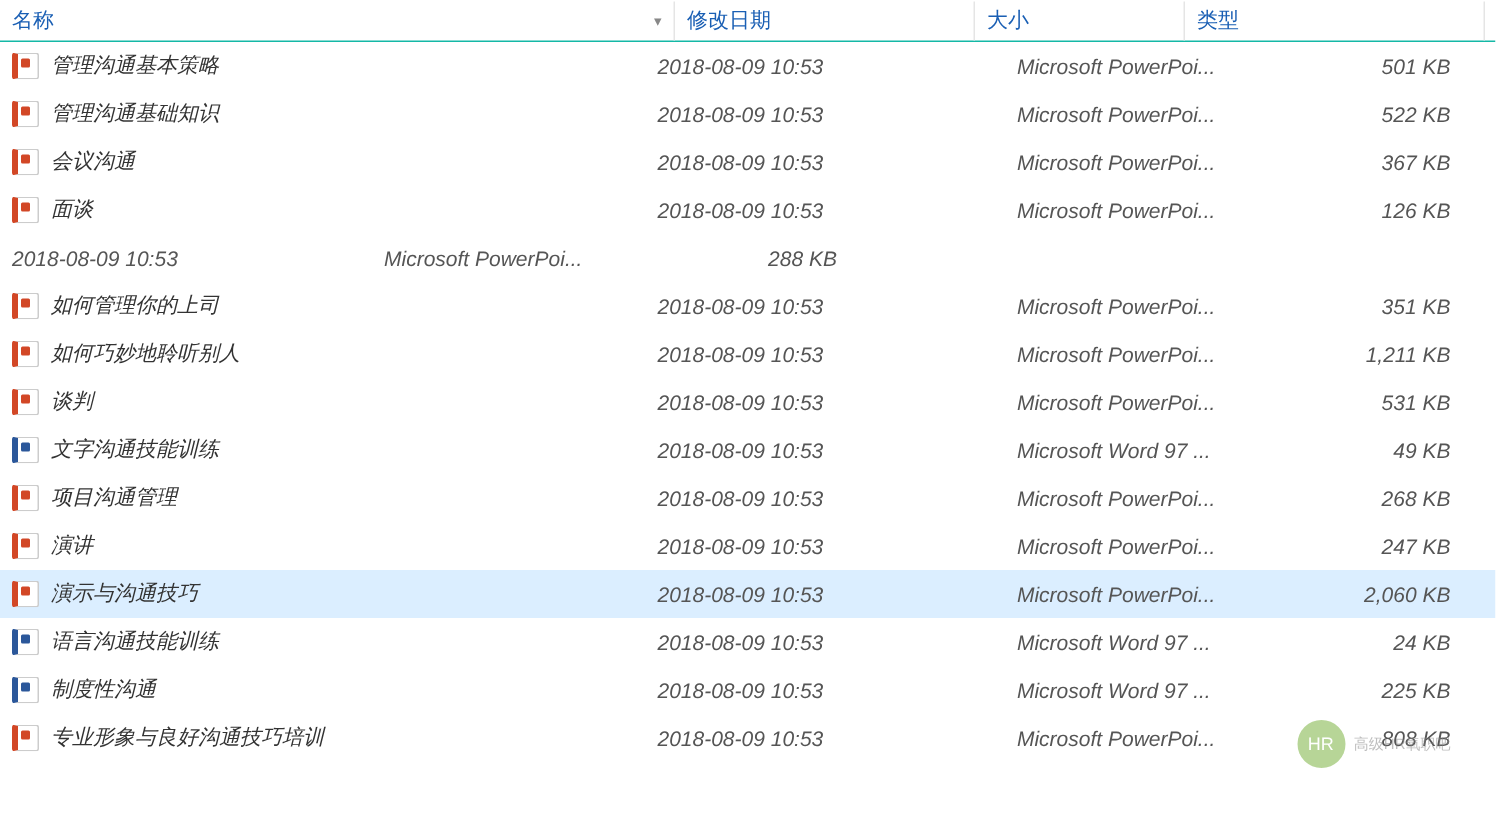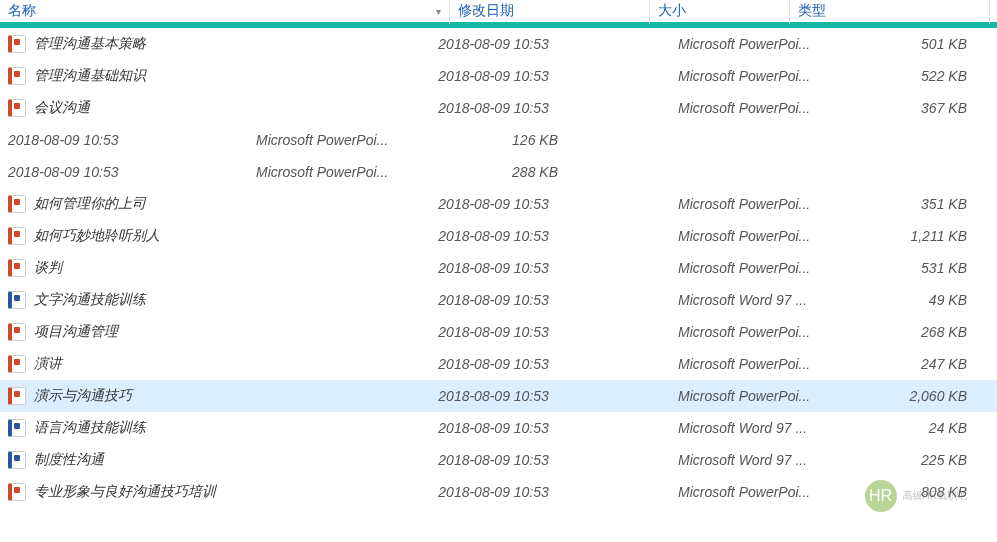--- a/index.html
+++ b/index.html
@@ -8,21 +8,21 @@
       font-size: 14px;
       background: #ffffff;
       color: #333;
       width: 997px;
       height: 542px;
       overflow: hidden;
       position: relative;
     }
     .header {
       display: flex;
-      border-bottom: 6px solid #14b8a6;
+      border-bottom: 1px solid #14b8a6;
       height: 28px;
       align-items: center;
       background: #fff;
     }
     .header-col {
       padding: 4px 8px;
       border-right: 1px solid #e5e5e5;
       color: #1a5fb4;
       font-size: 14px;
       display: flex;
@@ -104,21 +104,21 @@
     }
     .watermark-logo {
       width: 32px; height: 32px;
       border-radius: 50%;
       background: #7cb342;
       margin-right: 6px;
       display: flex;
       align-items: center;
       justify-content: center;
       color: #fff;
-      font-size: 16px;
+      font-size: 12px;
     }
     .watermark-text {
       color: #888;
       font-size: 10px;
     }
   </style>
 </head>
 <body>
 
 <div class="header">
@@ -159,20 +159,24 @@
     <div class="file-row">
       <div class="cell cell-name">
         <span class="icon icon-pp"></span>
         <span>会议沟通</span>
       </div>
       <div class="cell cell-date">2018-08-09 10:53</div>
       <div class="cell cell-type">Microsoft PowerPoi...</div>
       <div class="cell cell-size">367 KB</div>
     </div>
     <div class="file-row">
+      <div class="cell cell-name">
+        <span class="icon icon-pp"></span>
+        <span>面谈</span>
+      </div>
       <div class="cell cell-date">2018-08-09 10:53</div>
       <div class="cell cell-type">Microsoft PowerPoi...</div>
       <div class="cell cell-size">126 KB</div>
     </div>
     <div class="file-row">
       <div class="cell cell-date">2018-08-09 10:53</div>
       <div class="cell cell-type">Microsoft PowerPoi...</div>
       <div class="cell cell-size">288 KB</div>
     </div>
     <div class="file-row">

